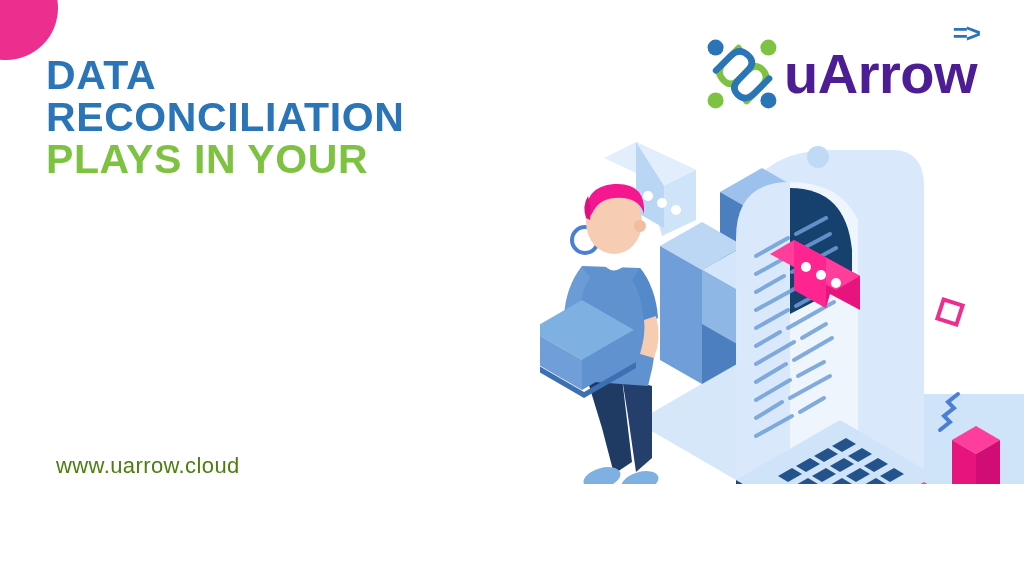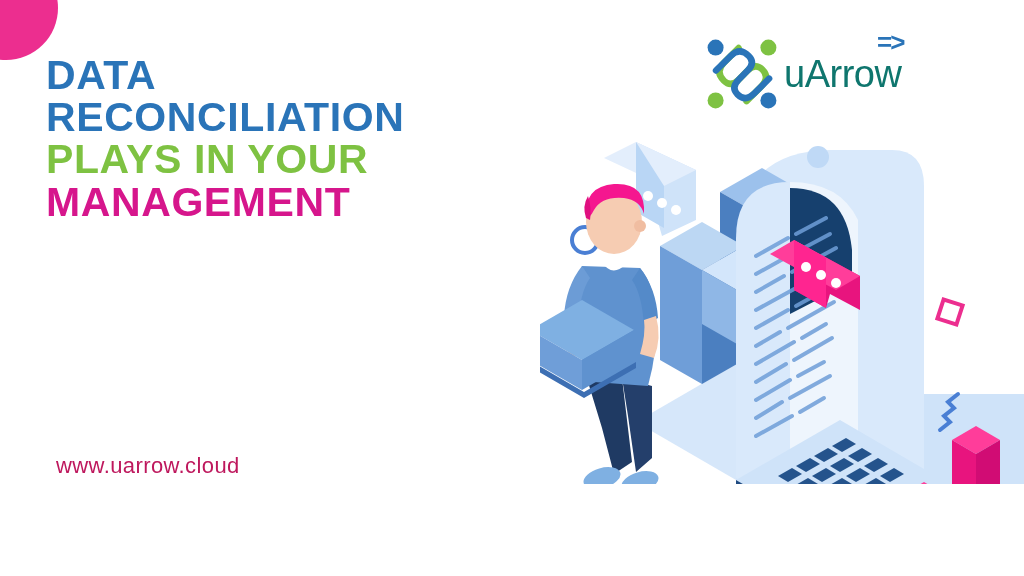--- a/index.html
+++ b/index.html
@@ -64,21 +64,21 @@
   .c-blue  { color: #2a74b8; }
   .c-green { color: #7ec242; }
   .c-pink  { color: #d6168c; }
 
   
   .url {
     position: absolute;
     left: 56px;
     top: 453px;
     font-size: 22px;
-    color: #be185d;
+    color: #4d7c0f;
     letter-spacing: 0.4px;
   }
   .contact-row {
     position: absolute;
     left: 52px;
     top: 500px;
     display: flex;
     align-items: center;
     gap: 36px;
   }
@@ -98,23 +98,23 @@
     top: 34px;
     display: flex;
     align-items: center;
   }
   .logo-mark { width: 80px; height: 80px; }
   .logo-text-wrap {
     position: relative;
     margin-left: 2px;
   }
   .logo-text {
-    font-size: 38px;
-    font-weight: normal;
-    color: #0f766e;
+    font-size: 56px;
+    font-weight: bold;
+    color: #4c1d95;
     letter-spacing: -0.5px;
     line-height: 1;
   }
   .logo-arrow {
     position: absolute;
     right: -2px;
     top: -28px;
     font-size: 26px;
     font-weight: bold;
     color: #2a74b8;
@@ -136,21 +136,20 @@
 <div id="banner">
 
   <div class="corner-pink"></div>
   <div class="corner-blue"></div>
   <div class="corner-lightblue"></div>
 
   <div class="headline">
     <div class="line c-blue">DATA</div>
     <div class="line c-blue">RECONCILIATION</div>
     <div class="line c-green">PLAYS IN YOUR</div>
-    <div class="line c-pink">MANAGEMENT</div>
   </div>
 
   <div class="url">www.uarrow.cloud</div>
 
   <div class="contact-row">
     <span class="ico">
       <svg width="20" height="26" viewBox="0 0 20 26" aria-hidden="true">
         <path d="M10 0.6C5 0.6 1.4 4.2 1.4 9c0 6.2 7.3 15.3 8.6 16.4 1.3-1.1 8.6-10.2 8.6-16.4 0-4.8-3.6-8.4-8.6-8.4z" fill="#10151f"></path>
         <circle cx="10" cy="9" r="3.3" fill="#ffffff"></circle>
       </svg>

